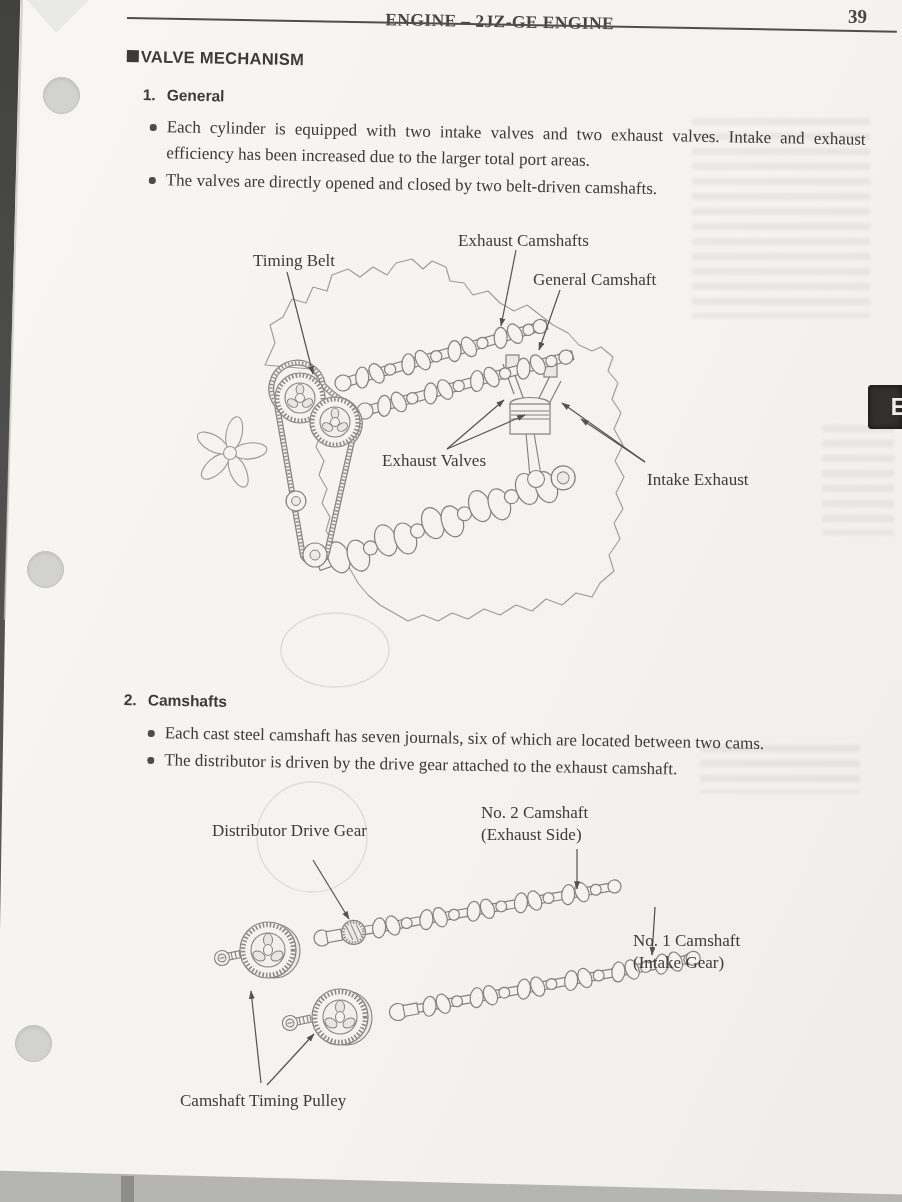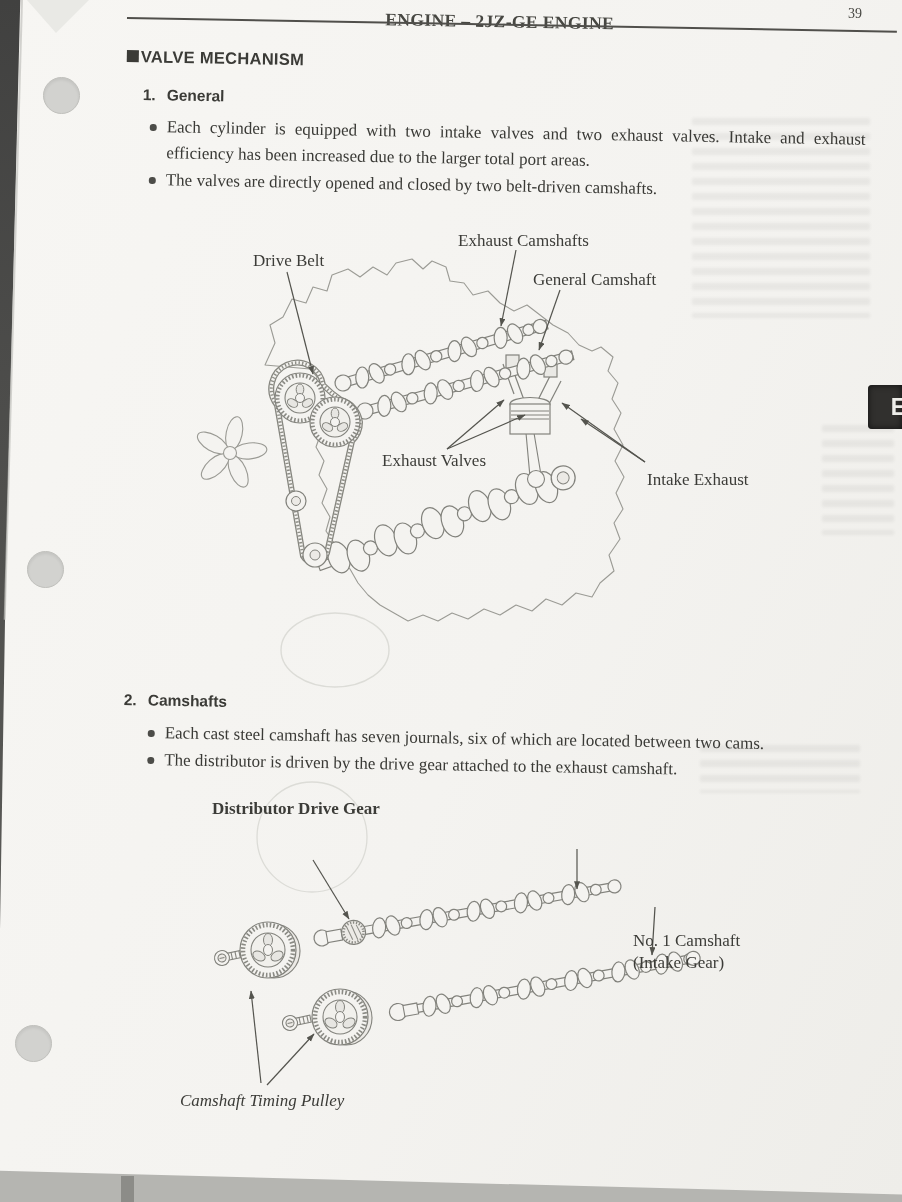--- a/index.html
+++ b/index.html
@@ -25,21 +25,21 @@
       filter:blur(1.5px);}
   
   #side-tab{left:868px;top:385px;width:34px;height:44px;background:#31302e;
       border-radius:4px 0 0 4px;overflow:hidden;box-shadow:inset 0 0 6px #111;}
   #side-tab .tab-letter{position:absolute;right:-4px;top:9px;color:#eeeeea;
       font-family:"Liberation Sans",sans-serif;font-weight:bold;font-size:23px;}
   
   .tilt{transform:rotate(1.02deg);transform-origin:0 0;}
   #hdr-title{left:95px;top:4px;width:810px;text-align:center;
       font-weight:bold;font-size:17.5px;letter-spacing:.4px;color:#474742;}
-  #hdr-page{left:848px;top:6px;font-weight:normal;font-size:14px;color:#474742;}
+  #hdr-page{left:848px;top:6px;font-weight:bold;font-size:19px;color:#474742;}
   #hdr-rule{left:127px;top:17px;width:770px;height:2.2px;background:#504f4b;}
   
   #vm-title{left:127px;top:47px;font-family:"Liberation Sans",sans-serif;
       font-weight:bold;font-size:16.5px;color:#3b3b37;letter-spacing:.3px;}
   .sq{display:inline-block;width:12px;height:12px;background:#3b3b37;margin-right:2px;}
   .num-head{font-family:"Liberation Sans",sans-serif;font-weight:bold;
       font-size:15.5px;color:#3b3b37;}
   .num-head .n{margin-right:11px;}
   #h-general{left:143px;top:86px;}
   #h-camshafts{left:124px;top:691px;}
@@ -224,21 +224,21 @@
       <line x1="107" y1="47" x2="133" y2="149" marker-end="url(#arw1)"></line>
       <line x1="336" y1="25" x2="321" y2="101" marker-end="url(#arw1)"></line>
       <line x1="380" y1="65" x2="359" y2="125" marker-end="url(#arw1)"></line>
       <line x1="267" y1="224" x2="324" y2="175" marker-end="url(#arw1)"></line>
       <line x1="267" y1="224" x2="345" y2="190" marker-end="url(#arw1)"></line>
       <line x1="465" y1="237" x2="382" y2="178" marker-end="url(#arw1)"></line>
       <line x1="465" y1="237" x2="401" y2="194" marker-end="url(#arw1)"></line>
     </g>
   </svg>
 
-  <div class="abs lbl" style="left:253px;top:250px;">Drive Belt</div>
+  <div class="abs lbl" style="left:253px;top:250px;">Timing Belt</div>
   <div class="abs lbl" style="left:458px;top:230px;">Exhaust Camshafts</div>
   <div class="abs lbl" style="left:533px;top:269px;">General Camshaft</div>
   <div class="abs lbl" style="left:382px;top:450px;">Exhaust Valves</div>
   <div class="abs lbl" style="left:647px;top:469px;">Intake Exhaust</div>
 
   <div class="abs tilt num-head" id="h-camshafts">
     <span class="n">2.</span><span>Camshafts</span>
   </div>
   <ul class="abs tilt blist" id="list-camshafts">
     <li>
@@ -323,20 +323,24 @@
 
     <g stroke="#54544e" stroke-width="1.2">
       <line x1="133" y1="15" x2="169" y2="74" marker-end="url(#arw2)"></line>
       <line x1="397" y1="4" x2="397" y2="44" marker-end="url(#arw2)"></line>
       <line x1="475" y1="62" x2="472" y2="110" marker-end="url(#arw2)"></line>
       <line x1="81" y1="238" x2="71" y2="146" marker-end="url(#arw2)"></line>
       <line x1="87" y1="240" x2="134" y2="189" marker-end="url(#arw2)"></line>
     </g>
   </svg>
 
-  <div class="abs lbl" style="left:212px;top:798px;font-weight:bold;">Distributor Drive Gear</div>
+  <div class="abs lbl" style="left:212px;top:820px;">Distributor Drive Gear</div>
+  <div class="abs lbl" style="left:481px;top:802px;">
+    <span style="display:block">No. 2 Camshaft</span>
+    <span style="display:block">(Exhaust Side)</span>
+  </div>
   <div class="abs lbl" style="left:633px;top:892px;margin-top:38px;">
     <span style="display:block">No. 1 Camshaft</span>
     <span style="display:block">(Intake Gear)</span>
   </div>
-  <div class="abs lbl" style="left:180px;top:1090px;font-style:italic;">Camshaft Timing Pulley</div>
+  <div class="abs lbl" style="left:180px;top:1090px;">Camshaft Timing Pulley</div>
 
 </div>
 
 </body></html>

